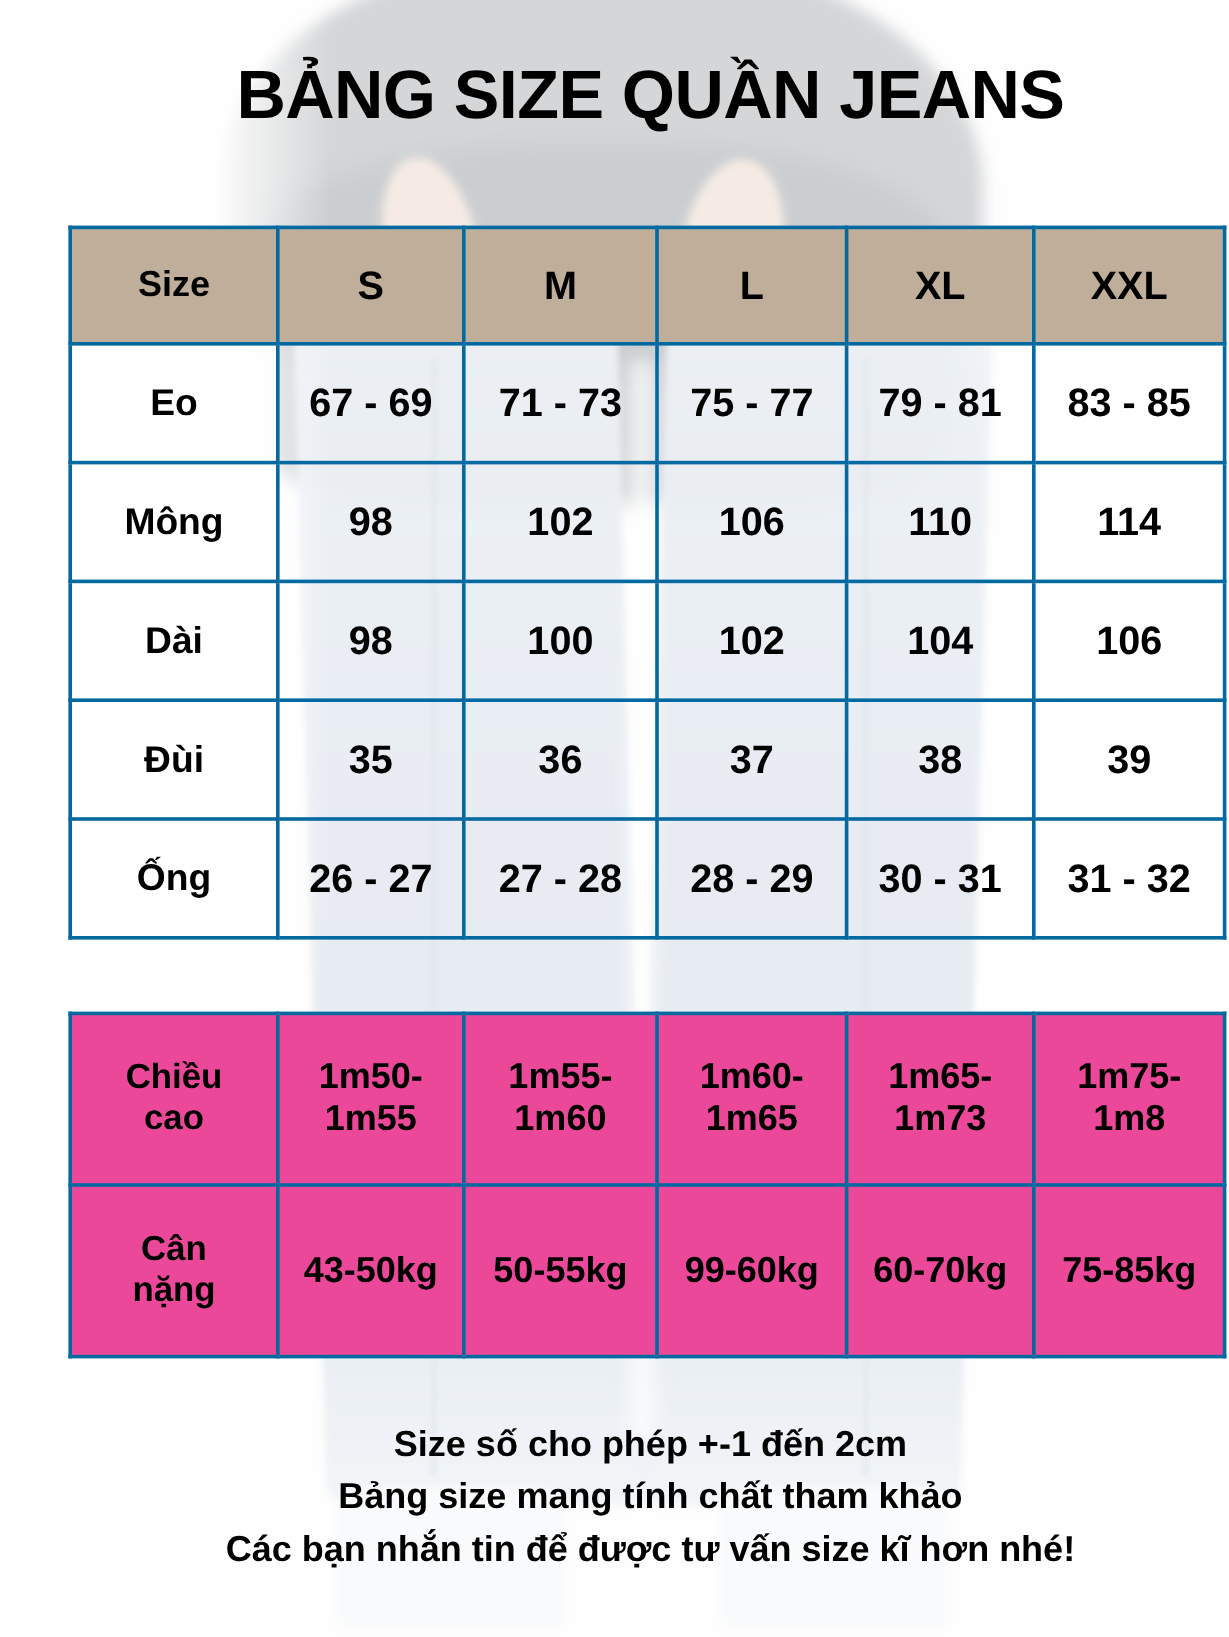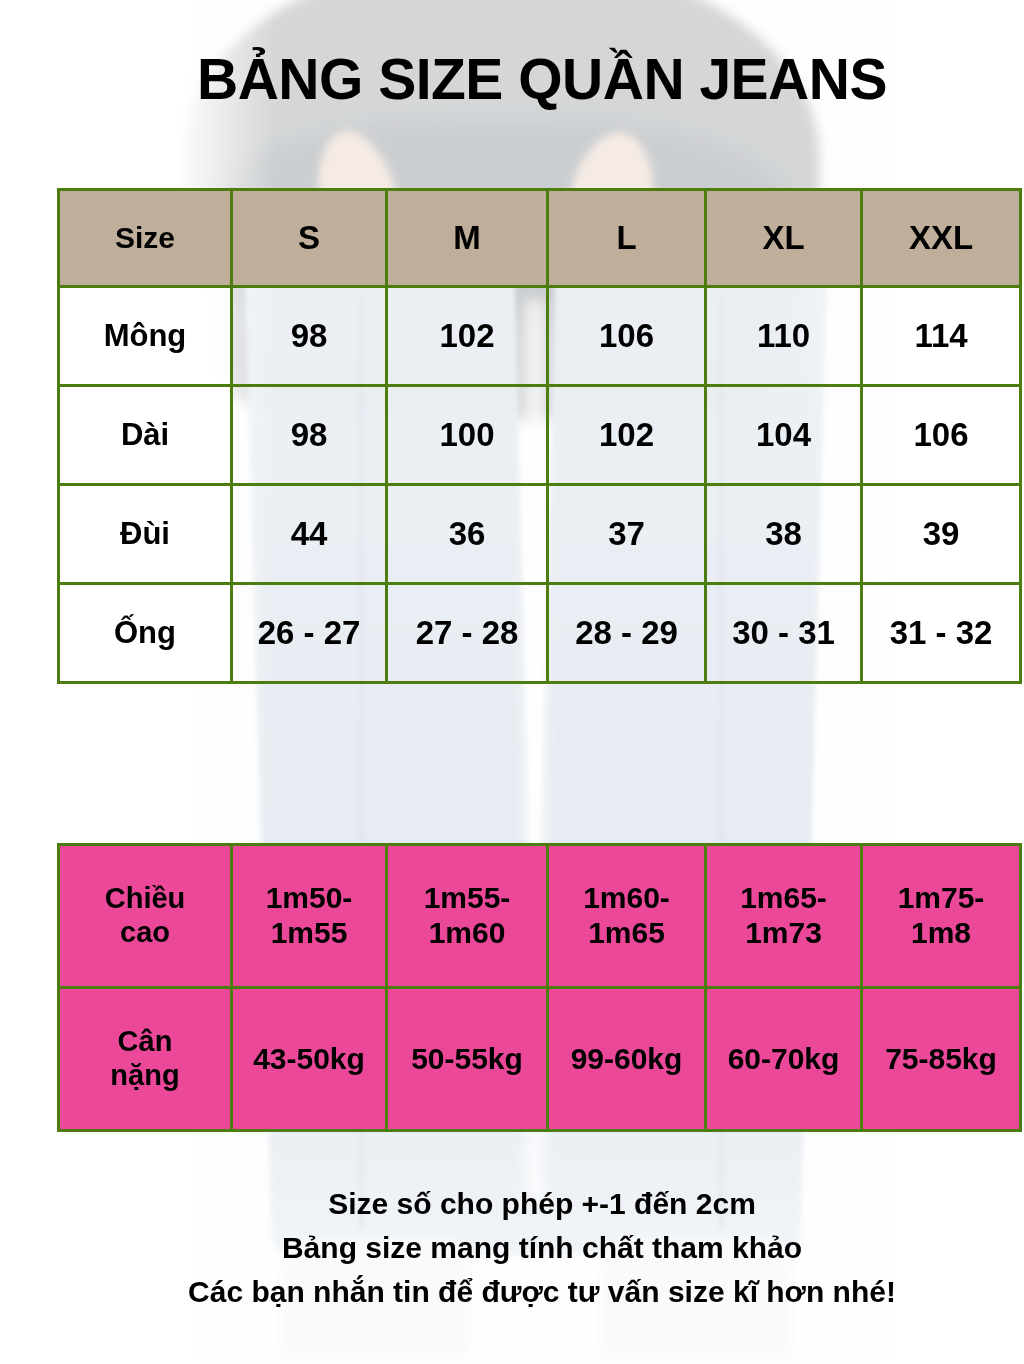--- a/index.html
+++ b/index.html
@@ -175,21 +175,21 @@
     line-height: 1.1;
   }
 
   
   table {
     position: absolute;
     border-collapse: collapse;
     table-layout: fixed;
   }
   table td {
-    border: 3px solid #4d7c0f;
+    border: 3px solid #0369a1;
     text-align: center;
     vertical-align: middle;
     color: #000000;
     font-weight: bold;
     line-height: 1.16;
   }
 
   
   #size-table {
     left: 27px;
@@ -293,20 +293,28 @@
       <tbody>
         <tr class="hdr">
           <td class="label-cell">Size</td>
           <td>S</td>
           <td>M</td>
           <td>L</td>
           <td>XL</td>
           <td>XXL</td>
         </tr>
 
+        <tr class="body-row">
+          <td class="label-cell">Eo</td>
+          <td>67 - 69</td>
+          <td>71 - 73</td>
+          <td>75 - 77</td>
+          <td>79 - 81</td>
+          <td>83 - 85</td>
+        </tr>
 
         <tr class="body-row">
           <td class="label-cell">Mông</td>
           <td>98</td>
           <td>102</td>
           <td>106</td>
           <td>110</td>
           <td>114</td>
         </tr>
 
@@ -314,21 +322,21 @@
           <td class="label-cell">Dài</td>
           <td>98</td>
           <td>100</td>
           <td>102</td>
           <td>104</td>
           <td>106</td>
         </tr>
 
         <tr class="body-row">
           <td class="label-cell">Đùi</td>
-          <td>44</td>
+          <td>35</td>
           <td>36</td>
           <td>37</td>
           <td>38</td>
           <td>39</td>
         </tr>
 
         <tr class="body-row">
           <td class="label-cell">Ống</td>
           <td>26 - 27</td>
           <td>27 - 28</td>

